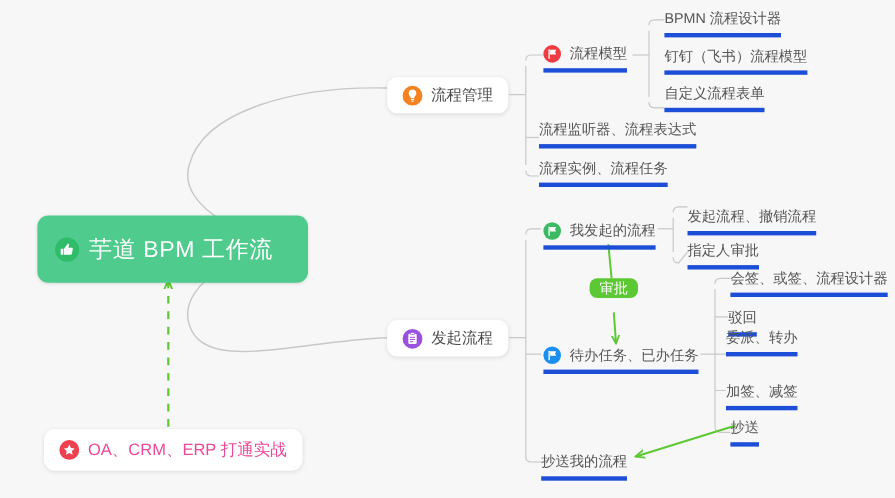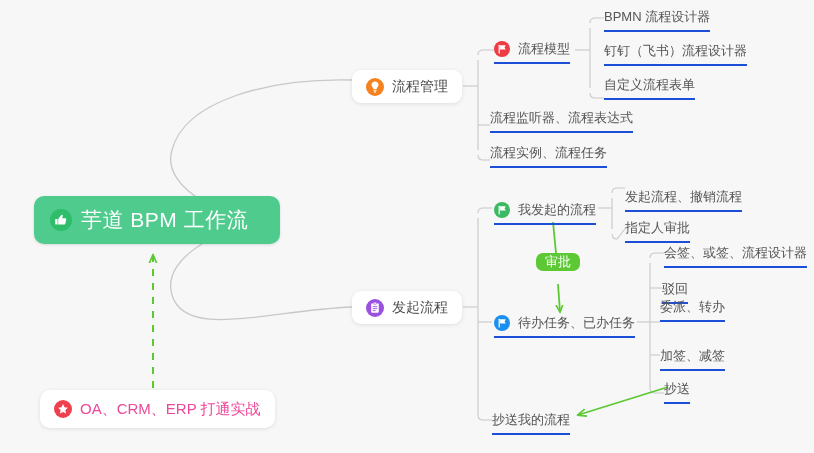--- a/index.html
+++ b/index.html
@@ -10,21 +10,21 @@
     overflow:hidden;
     position:relative;
   }
   #canvas{position:absolute;left:0;top:0;width:814px;height:453px;}
   .svg-layer{position:absolute;left:0;top:0;width:814px;height:453px;pointer-events:none;}
 
   
   .root-node{
     position:absolute;
     left:34px;top:196px;
-    width:246px;height:48px;
+    width:246px;height:61px;
     background:#4ecb8d;
     border-radius:10px;
     display:flex;align-items:center;
     padding:0 16px;
     box-sizing:border-box;
     box-shadow:0 1px 3px rgba(0,0,0,.12);
   }
   .root-label{
     color:#ffffff;
     font-size:21px;
@@ -53,21 +53,21 @@
   #node-integration{left:40px;top:390px;height:38px;border-radius:10px;}
   #node-integration .box-label{font-size:15px;color:#ec4899;}
 
   
   .leaf{
     position:absolute;
     font-size:13px;
     color:#555555;
     white-space:nowrap;
     padding-bottom:5px;
-    border-bottom:2px solid #1d4ed8;
+    border-bottom:4px solid #1d4ed8;
     display:flex;align-items:center;
     line-height:16px;
   }
   .leaf .leaf-label{margin-left:0;}
   .leaf.has-icon .leaf-label{margin-left:8px;}
 
   
   .ic{
     display:inline-block;
     border-radius:50%;
@@ -199,21 +199,21 @@
         <path d="M6.1 4.3h5.1c.3 0 .5.3.3.6l-1 1.5 1 1.5c.2.3 0 .6-.3.6H6.1V4.3z" fill="#ffffff"></path>
       </svg>
     </span>
     <span class="leaf-label">流程模型</span>
   </div>
 
   <div class="leaf" style="left:604px;top:9px;">
     <span class="leaf-label">BPMN 流程设计器</span>
   </div>
   <div class="leaf" style="left:604px;top:43px;">
-    <span class="leaf-label">钉钉（飞书）流程设计器</span>
+    <span class="leaf-label">钉钉（飞书）流程模型</span>
   </div>
   <div class="leaf" style="left:604px;top:77px;">
     <span class="leaf-label">自定义流程表单</span>
   </div>
 
   <div class="leaf" style="left:490px;top:110px;">
     <span class="leaf-label">流程监听器、流程表达式</span>
   </div>
   <div class="leaf" style="left:490px;top:145px;">
     <span class="leaf-label">流程实例、流程任务</span>

